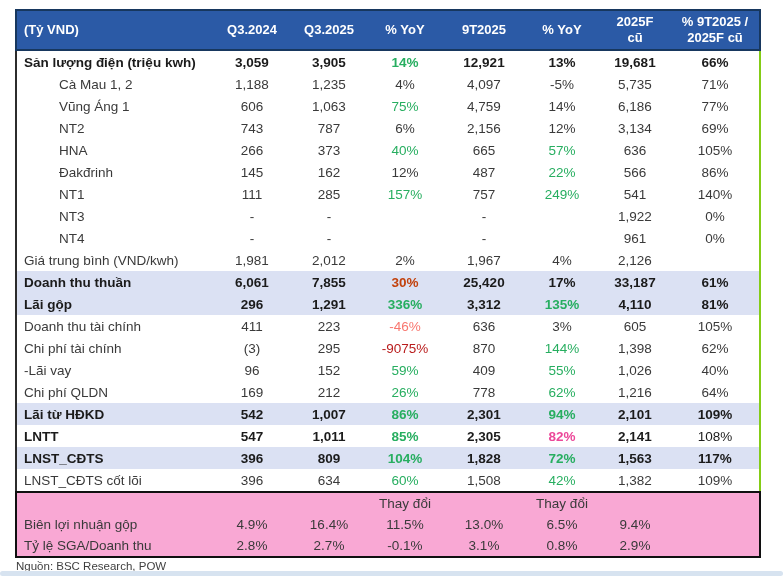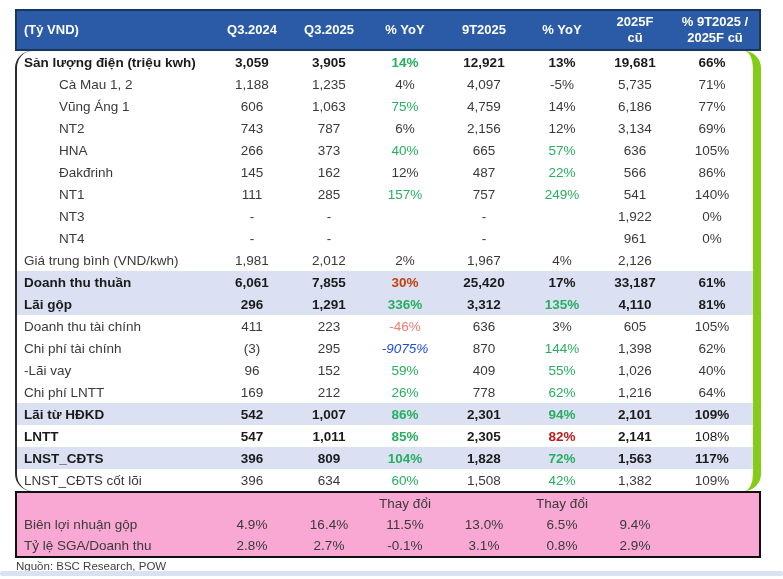--- a/index.html
+++ b/index.html
@@ -18,23 +18,22 @@
     border:2px solid var(--header-border,#17375E);
     height:38px;box-sizing:content-box;
   }
   .thead .cell{
     display:flex;align-items:center;justify-content:center;
     color:var(--header-text,#fff);font-weight:700;font-size:13px;
     text-align:center;line-height:1.2;white-space:pre-line;
   }
   .thead .cell.label{justify-content:flex-start;padding-left:7px;text-align:left;}
   .tbody{
-    border-left:2px solid #2c2c2c;border-right:8px solid #84cc16;
+    border-left:2px solid #2c2c2c;border-right:2px solid #84cc16;
     background:#fff;
-    border-radius:17px;
   }
   .row{display:grid;grid-template-columns:var(--grid);height:22px;align-items:center;}
   .row.hl{background:var(--hl,#DBE1F3);}
   .row.bold .cell{font-weight:700;color:#1b1b1b;}
   .cell{font-size:13.5px;color:#3a3a3a;overflow:hidden;white-space:nowrap;}
   .cell.num{text-align:center;}
   .cell.label{padding-left:7px;}
   .cell.label.indent{padding-left:42px;}
   .ratio-box{border:2px solid #101010;background:#f9a8d4;}
   .ratio-box .row{height:21px;}
@@ -191,38 +190,38 @@
         <div class="cell num" style="color: rgb(248, 119, 111);">-46%</div>
         <div class="cell num">636</div>
         <div class="cell num">3%</div>
         <div class="cell num">605</div>
         <div class="cell num">105%</div>
       </div>
       <div class="row">
         <div class="cell label">Chi phí tài chính</div>
         <div class="cell num">(3)</div>
         <div class="cell num">295</div>
-        <div class="cell num" style="color: #1d4ed8; font-style: italic;">-9075%</div>
+        <div class="cell num" style="color: #b91c1c;">-9075%</div>
         <div class="cell num">870</div>
         <div class="cell num" style="color: rgb(39, 174, 96);">144%</div>
         <div class="cell num">1,398</div>
         <div class="cell num">62%</div>
       </div>
       <div class="row">
         <div class="cell label">-Lãi vay</div>
         <div class="cell num">96</div>
         <div class="cell num">152</div>
         <div class="cell num" style="color: rgb(39, 174, 96);">59%</div>
         <div class="cell num">409</div>
         <div class="cell num" style="color: rgb(39, 174, 96);">55%</div>
         <div class="cell num">1,026</div>
         <div class="cell num">40%</div>
       </div>
       <div class="row">
-        <div class="cell label">Chi phí LNTT</div>
+        <div class="cell label">Chi phí QLDN</div>
         <div class="cell num">169</div>
         <div class="cell num">212</div>
         <div class="cell num" style="color: rgb(39, 174, 96);">26%</div>
         <div class="cell num">778</div>
         <div class="cell num" style="color: rgb(39, 174, 96);">62%</div>
         <div class="cell num">1,216</div>
         <div class="cell num">64%</div>
       </div>
       <div class="row hl bold">
         <div class="cell label">Lãi từ HĐKD</div>
@@ -233,21 +232,21 @@
         <div class="cell num" style="color: rgb(39, 174, 96);">94%</div>
         <div class="cell num">2,101</div>
         <div class="cell num">109%</div>
       </div>
       <div class="row bold">
         <div class="cell label">LNTT</div>
         <div class="cell num">547</div>
         <div class="cell num">1,011</div>
         <div class="cell num" style="color: rgb(39, 174, 96);">85%</div>
         <div class="cell num">2,305</div>
-        <div class="cell num" style="color: #b91c1c;">82%</div>
+        <div class="cell num" style="color: #ec4899;">82%</div>
         <div class="cell num">2,141</div>
         <div class="cell num" style="font-weight: 400;">108%</div>
       </div>
       <div class="row hl bold">
         <div class="cell label">LNST_CĐTS</div>
         <div class="cell num">396</div>
         <div class="cell num">809</div>
         <div class="cell num" style="color: rgb(39, 174, 96);">104%</div>
         <div class="cell num">1,828</div>
         <div class="cell num" style="color: rgb(39, 174, 96);">72%</div>

